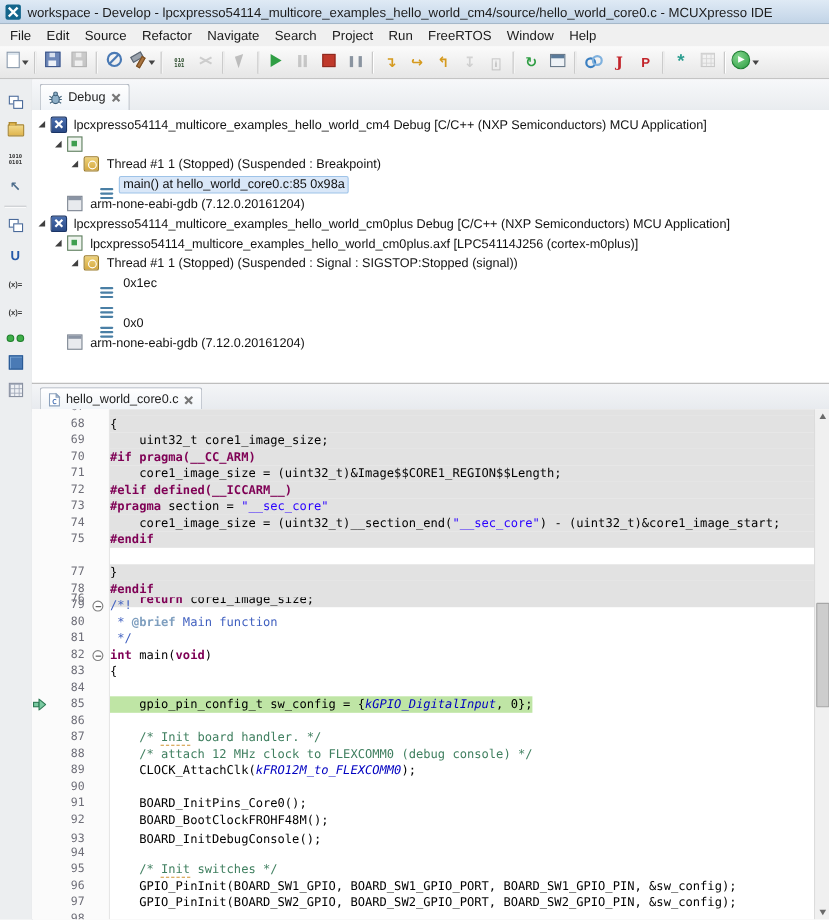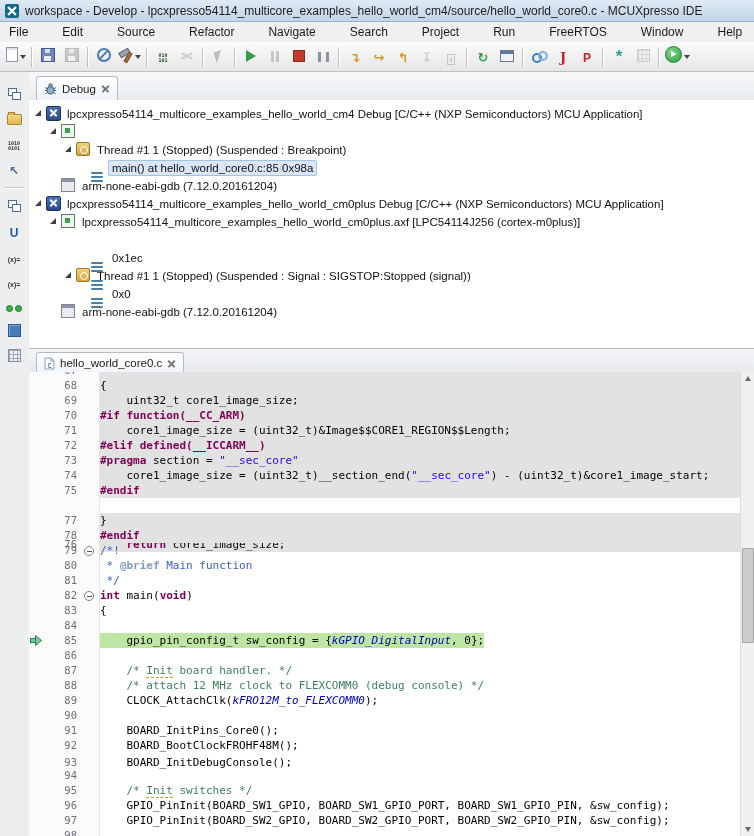--- a/index.html
+++ b/index.html
@@ -6,21 +6,21 @@
   body{width:754px;height:836px;position:relative;overflow:hidden;
        font-family:"Liberation Sans",sans-serif;background:#f0f0f0;
        -webkit-font-smoothing:antialiased;}
   
   .titlebar{position:absolute;left:0;top:0;width:754px;height:22px;
     background:linear-gradient(#dfeaf5,#c2d4e7);border-bottom:1px solid #9fb2c5;
     display:flex;align-items:center;padding-left:4px;box-sizing:border-box;}
   .titlebar .apptext{font-size:12px;color:#1c1c1c;margin-left:5px;white-space:nowrap;}
   
   .menubar{position:absolute;left:0;top:22px;width:754px;height:20px;background:#f0f0f0;
-    display:flex;align-items:center;padding-left:2px;box-sizing:border-box;gap:20px;}
+    display:flex;align-items:center;padding-left:2px;box-sizing:border-box;}
   .mi{font-size:12px;color:#1a1a1a;padding:2px 7px;cursor:default;}
   
   .toolbar{position:absolute;left:0;top:42px;width:754px;height:30px;
     background:linear-gradient(#fbfbfb,#e6e6e6);border-bottom:1px solid #bfbfbf;
     display:flex;align-items:center;padding-left:4px;box-sizing:border-box;}
   .tbtn{height:24px;min-width:20px;display:inline-flex;align-items:center;justify-content:center;
     padding:0 2px;position:relative;}
   .dim{opacity:.38;filter:grayscale(1);}
   .tsep{width:1px;height:20px;background:#c2c2c2;border-right:1px solid #ffffff;margin:0 3px;}
   .dd{width:0;height:0;border-left:3px solid transparent;border-right:3px solid transparent;
@@ -341,21 +341,21 @@
     <div class="trow" style="top: 94px;">
       <span class="texp" style="left: 6px;"></span>
       <span class="ticon" style="left: 17px;"><span class="ti-session"><i></i><i></i></span></span>
       <span class="tlabel" style="left: 34px;">lpcxpresso54114_multicore_examples_hello_world_cm0plus Debug [C/C++ (NXP Semiconductors) MCU Application]</span>
     </div>
     <div class="trow" style="top: 112px;">
       <span class="texp" style="left: 21px;"></span>
       <span class="ticon" style="left: 32px;"><span class="ti-process"></span></span>
       <span class="tlabel" style="left: 49px;">lpcxpresso54114_multicore_examples_hello_world_cm0plus.axf [LPC54114J256 (cortex-m0plus)]</span>
     </div>
-    <div class="trow" style="top: 130px; margin-top: 36px;">
+    <div class="trow" style="top: 130px;">
       <span class="texp" style="left: 36px;"></span>
       <span class="ticon" style="left: 47px;"><span class="ti-thread"></span></span>
       <span class="tlabel" style="left: 64px;">Thread #1 1 (Stopped) (Suspended : Signal : SIGSTOP:Stopped (signal))</span>
     </div>
     <div class="trow" style="top: 148px;">
       <span class="ticon" style="left: 62px;"><span class="ti-frame">
           <i></i>
           <i></i>
           <i></i>
         </span></span>
@@ -395,21 +395,21 @@
     <span class="closex"></span>
   </div>
 </div>
 
 <div class="editor-body">
   <div class="gutterbg"></div>
   <div id="code-area">
       <div class="crow" style="top: -9px;"><span class="cbg"></span><span class="ln">67</span><span class="codetxt"></span></div>
       <div class="crow" style="top: 6px;"><span class="cbg"></span><span class="ln">68</span><span class="codetxt"><span class="pl">{</span></span></div>
       <div class="crow" style="top: 21px;"><span class="cbg"></span><span class="ln">69</span><span class="codetxt"><span class="pl">    uint32_t core1_image_size;</span></span></div>
-      <div class="crow" style="top: 36px;"><span class="cbg"></span><span class="ln">70</span><span class="codetxt"><span class="pp">#if function(__CC_ARM)</span></span></div>
+      <div class="crow" style="top: 36px;"><span class="cbg"></span><span class="ln">70</span><span class="codetxt"><span class="pp">#if pragma(__CC_ARM)</span></span></div>
       <div class="crow" style="top: 51px;"><span class="cbg"></span><span class="ln">71</span><span class="codetxt"><span class="pl">    core1_image_size = (uint32_t)&amp;Image$$CORE1_REGION$$Length;</span></span></div>
       <div class="crow" style="top: 66px;"><span class="cbg"></span><span class="ln">72</span><span class="codetxt"><span class="pp">#elif defined(__ICCARM__)</span></span></div>
       <div class="crow" style="top: 81px;"><span class="cbg"></span><span class="ln">73</span><span class="codetxt"><span class="pp">#pragma</span><span class="pl"> section = </span><span class="str">"__sec_core"</span></span></div>
       <div class="crow" style="top: 96px;"><span class="cbg"></span><span class="ln">74</span><span class="codetxt"><span class="pl">    core1_image_size = (uint32_t)__section_end(</span><span class="str">"__sec_core"</span><span class="pl">) - (uint32_t)&amp;core1_image_start;</span></span></div>
       <div class="crow" style="top: 111px;"><span class="cbg"></span><span class="ln">75</span><span class="codetxt"><span class="pp">#endif</span></span></div>
       <div class="crow" style="top: 126px; margin-top: 39px;"><span class="cbg"></span><span class="ln">76</span><span class="codetxt"><span class="pl">    </span><span class="kw">return</span><span class="pl"> core1_image_size;</span></span></div>
       <div class="crow" style="top: 141px;"><span class="cbg"></span><span class="ln">77</span><span class="codetxt"><span class="pl">}</span></span></div>
       <div class="crow" style="top: 156px;"><span class="cbg"></span><span class="ln">78</span><span class="codetxt"><span class="pp">#endif</span></span></div>
       <div class="crow" style="top: 171px;"><span class="ln">79</span><span class="fold"></span><span class="codetxt"><span class="doc">/*!</span></span></div>
       <div class="crow" style="top: 186px;"><span class="ln">80</span><span class="codetxt"><span class="doc"> * </span><span class="dt">@brief</span><span class="doc"> Main function</span></span></div>

